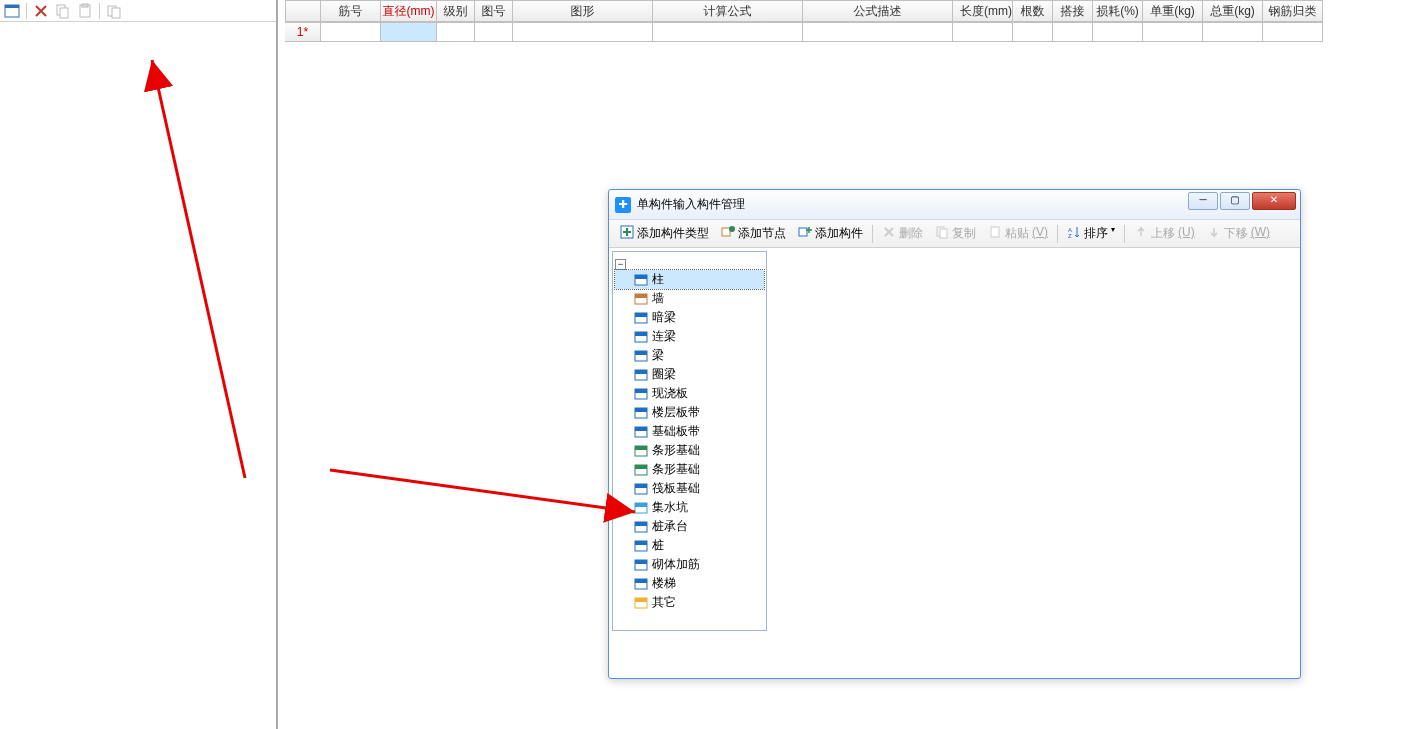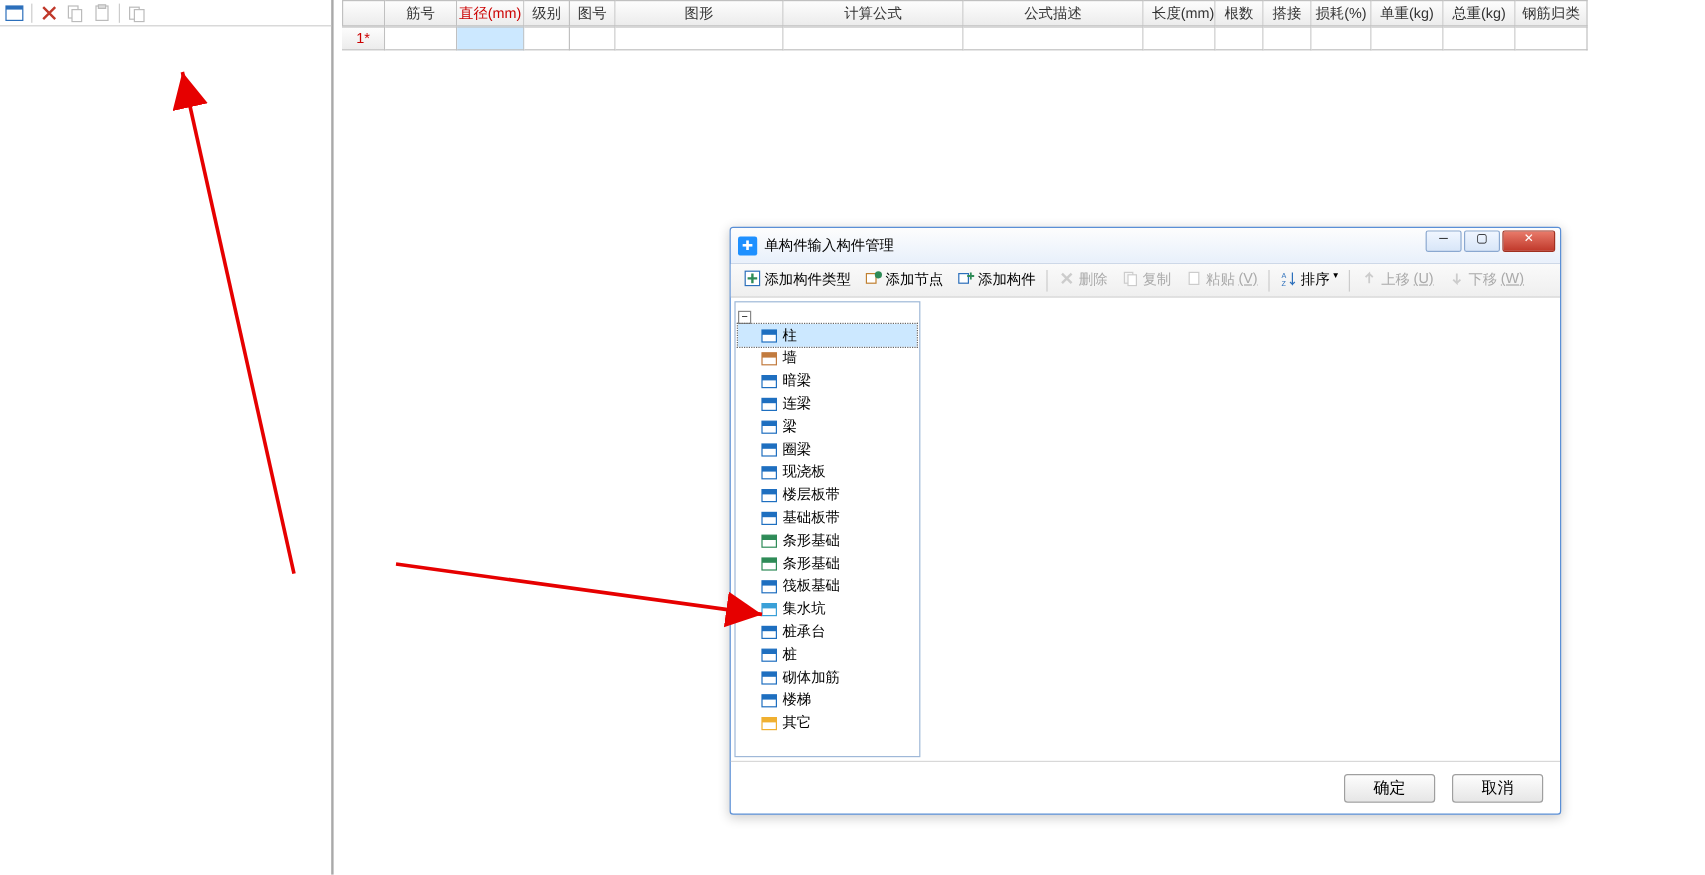--- a/index.html
+++ b/index.html
@@ -319,24 +319,20 @@
           </div><div class="tree-item">
             <span class="tree-icon"><svg viewBox="0 0 16 14">
                 <rect x="2" y="2" width="12" height="10" fill="#fff" stroke="#f0b030"></rect>
                 <rect x="2" y="2" width="12" height="4" fill="#f0b030"></rect>
               </svg></span>
             <span>其它</span>
           </div></div>
     </div>
   </div>
 
-  <div class="dlg-footer">
-    <button class="dlg-btn">确定</button>
-    <button class="dlg-btn">取消</button>
-  </div>
 </div>
 
 <svg class="arrow" style="left:0;top:0;width:1421px;height:729px">
   <defs>
       <marker id="ah" markerWidth="12" markerHeight="12" refX="10" refY="5" orient="auto">
         <path d="M0 0 L10 5 L0 10 z" fill="#e60000"></path>
       </marker>
     </defs>
   <line x1="245" y1="478" x2="152" y2="60" stroke="#e60000" stroke-width="3" marker-end="url(#ah)"></line>
   <line x1="330" y1="470" x2="635" y2="512" stroke="#e60000" stroke-width="3" marker-end="url(#ah)"></line>

